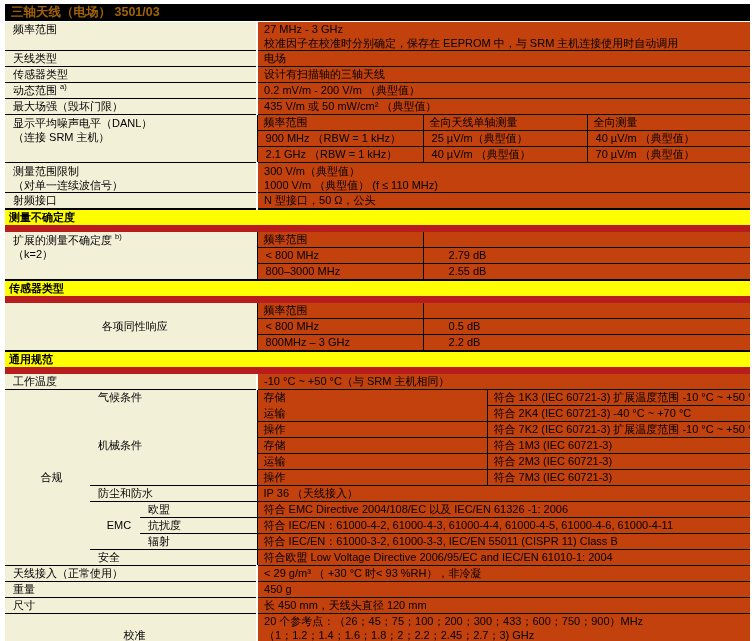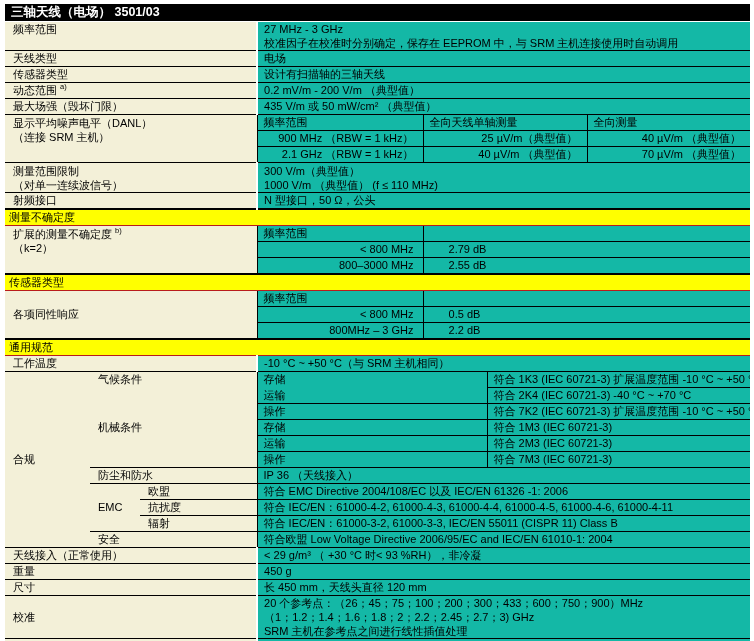--- a/index.html
+++ b/index.html
@@ -1,30 +1,30 @@
 <!DOCTYPE html>
 <html><head>
 <meta charset="utf-8">
 <style>
   html,body{margin:0;padding:0;background:#fff;}
   body{width:754px;height:641px;font-family:"Liberation Sans","DejaVu Sans",sans-serif;font-size:11px;color:#000;}
   .wrap{padding:4px 4px 0 5px;}
-  .title-bar{background:#000;color:#ffffff;font-weight:bold;font-size:12.5px;height:17px;line-height:17px;padding:0 6px;margin-bottom:1px;}
+  .title-bar{background:#000;color:#a16207;font-weight:bold;font-size:12.5px;height:17px;line-height:17px;padding:0 6px;margin-bottom:1px;}
   table{border-collapse:collapse;table-layout:fixed;width:745px;}
   td{vertical-align:middle;height:15px;line-height:13px;overflow:hidden;white-space:nowrap;padding:0;}
   .lbl{background:#F3F0D8;padding-left:8px;}
-  .val{background:#14b8a6;padding-left:6px;}
+  .val{background:#c2410c;padding-left:6px;}
   .vtop{vertical-align:top;padding-top:1px;}
-  .vmid{vertical-align:middle;}
+  .vmid{vertical-align:middle;text-align:center;}
   .bb{border-bottom:1px solid #000;}
   .blkL{border-left:1px solid #000;}
   .gapL{border-left:2px solid #fff;}
-  .right{text-align:right;padding-right:9px;padding-left:0;}
+  .right{padding-right:9px;padding-left:8px;}
   .padL12{padding-left:25px;}
-  .sec{background:#FFFF00;font-weight:normal;border-top:2px solid #000;border-bottom:1px solid #b91c1c;padding-left:4px;height:15px;}
+  .sec{background:#FFFF00;font-weight:bold;border-top:2px solid #000;border-bottom:7px solid #b91c1c;padding-left:4px;height:15px;}
   sup{font-size:7.5px;line-height:0;}
   .twoLine div{line-height:14px;}
 </style>
 </head>
 <body>
 
 <div class="wrap">
 
   <div class="title-bar">三轴天线（电场） 3501/03</div>
 

